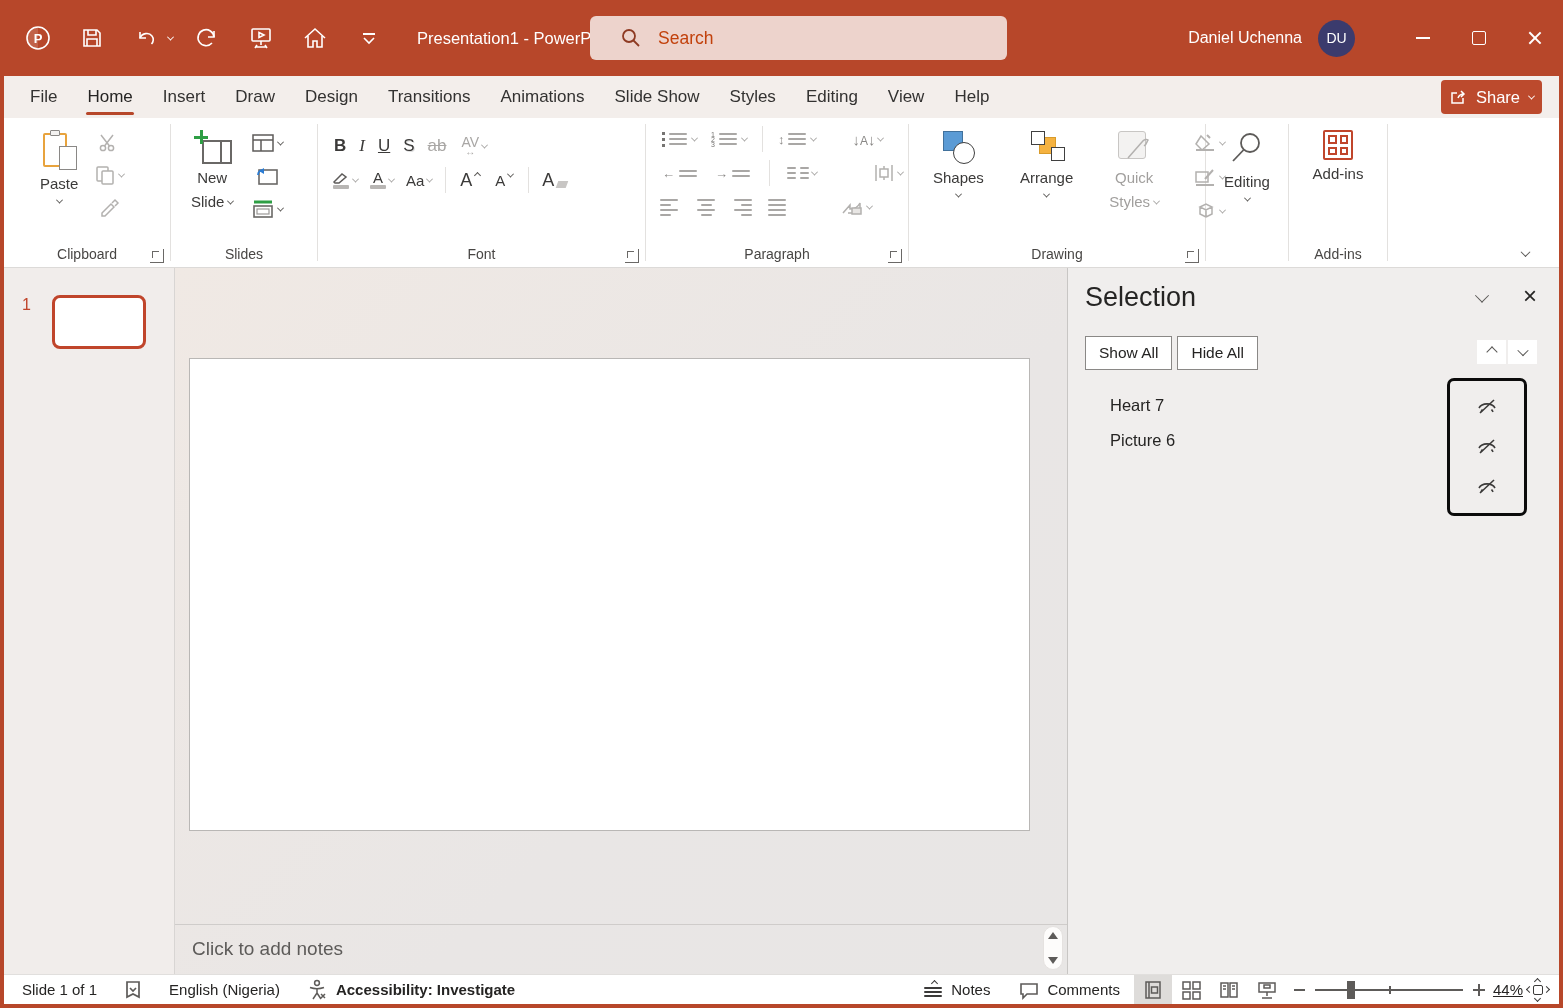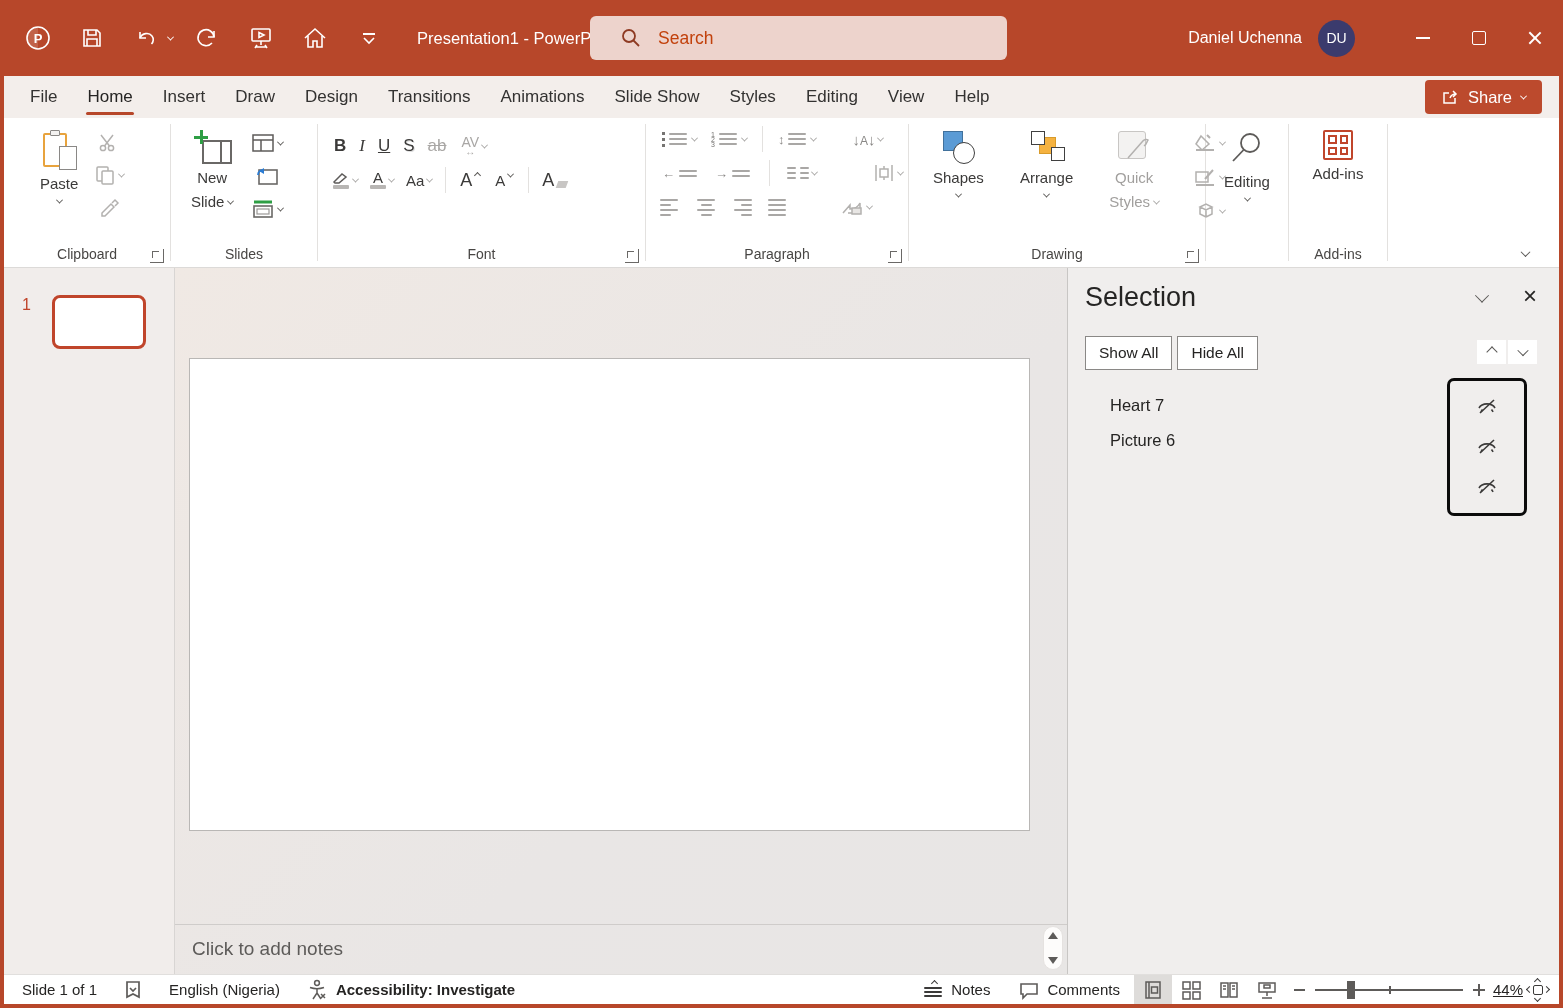--- a/index.html
+++ b/index.html
@@ -32,21 +32,21 @@
   .close-glyph { position:relative; width:16px; height:16px; }
   .close-glyph::before,.close-glyph::after { content:""; position:absolute; left:7px; top:0; width:1.8px; height:16px; background:#fff; }
   .close-glyph::before { transform:rotate(45deg); } .close-glyph::after { transform:rotate(-45deg); }
 
   
   .menubar { position:absolute; left:4px; top:76px; width:1555px; height:42px; background:#F3EEEB; display:flex; align-items:center; }
   .mtab { font-size:17px; color:#333231; padding:4px 15px; height:42px; display:flex; align-items:center; position:relative; }
   .mtab.first { padding-left:26px; }
   .mtab.active { font-weight:400; color:#252423; }
   .mtab.active::after { content:""; position:absolute; left:14px; right:14px; bottom:3px; height:3px; background:#B7472A; border-radius:2px; }
-  .share-btn { position:absolute; right:17px; top:4px; height:34px; background:#BC4A2D; border-radius:4px; color:#fff; display:flex; align-items:center; gap:9px; padding:0 16px; font-size:16.5px; }
+  .share-btn { position:absolute; right:17px; top:4px; height:34px; background:#BC4A2D; border-radius:4px; color:#fff; display:flex; align-items:center; gap:9px; padding:0 8px; font-size:16.5px; }
   .share-btn svg { stroke:#fff; fill:none; stroke-width:1.5; }
 
   
   .chev { display:inline-block; width:7px; height:7px; border-right:1.6px solid #5a5856; border-bottom:1.6px solid #5a5856; transform:rotate(45deg) translate(-1px,-1px); }
   .chev.up { transform:rotate(-135deg); }
   .chev.small { width:5px; height:5px; }
   .chev.gray { border-color:#a8a6a4; }
   .chev.white { border-color:#fff; }
 
   

